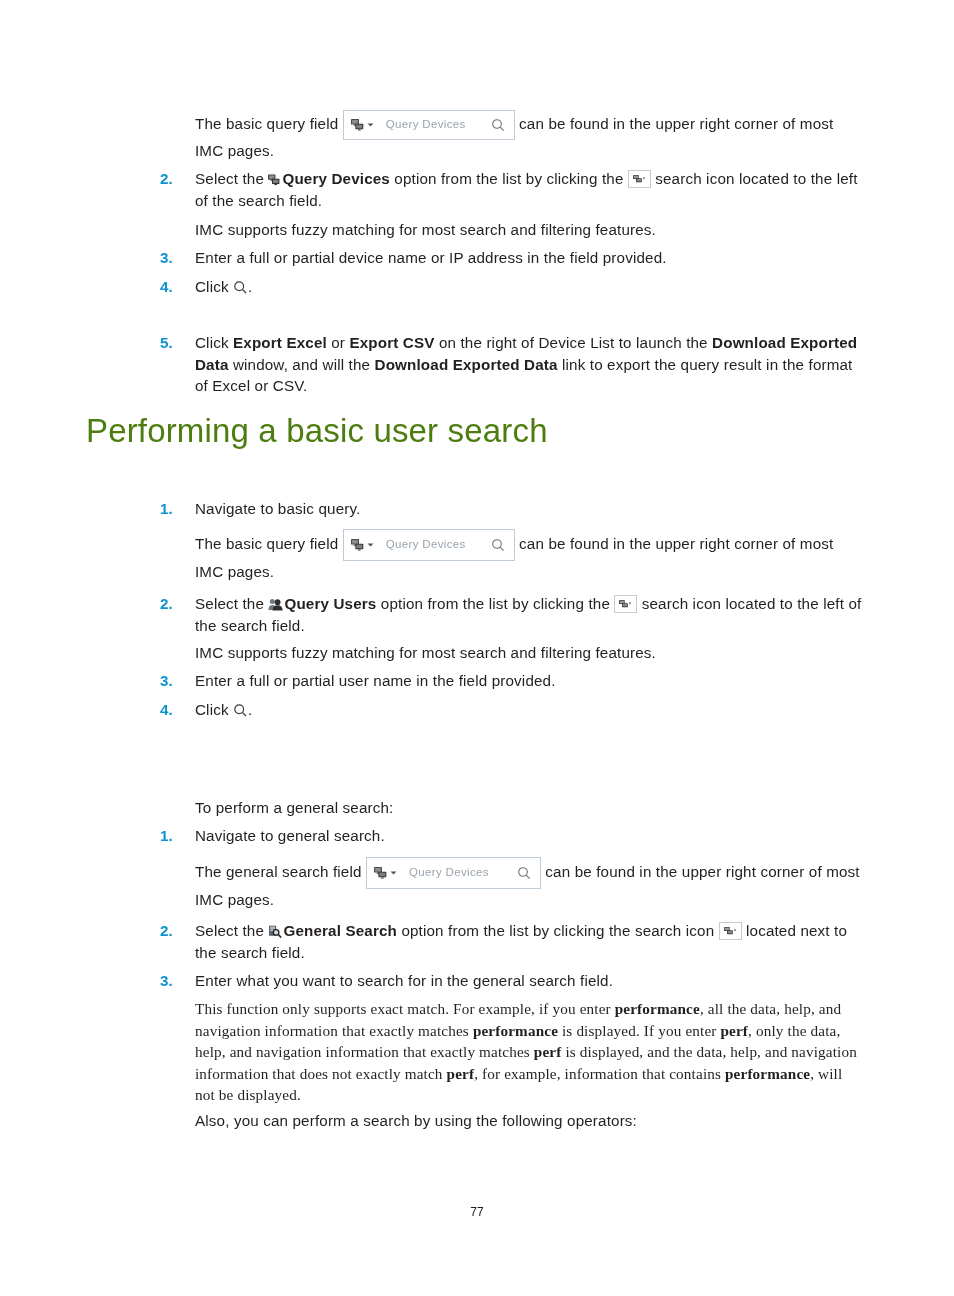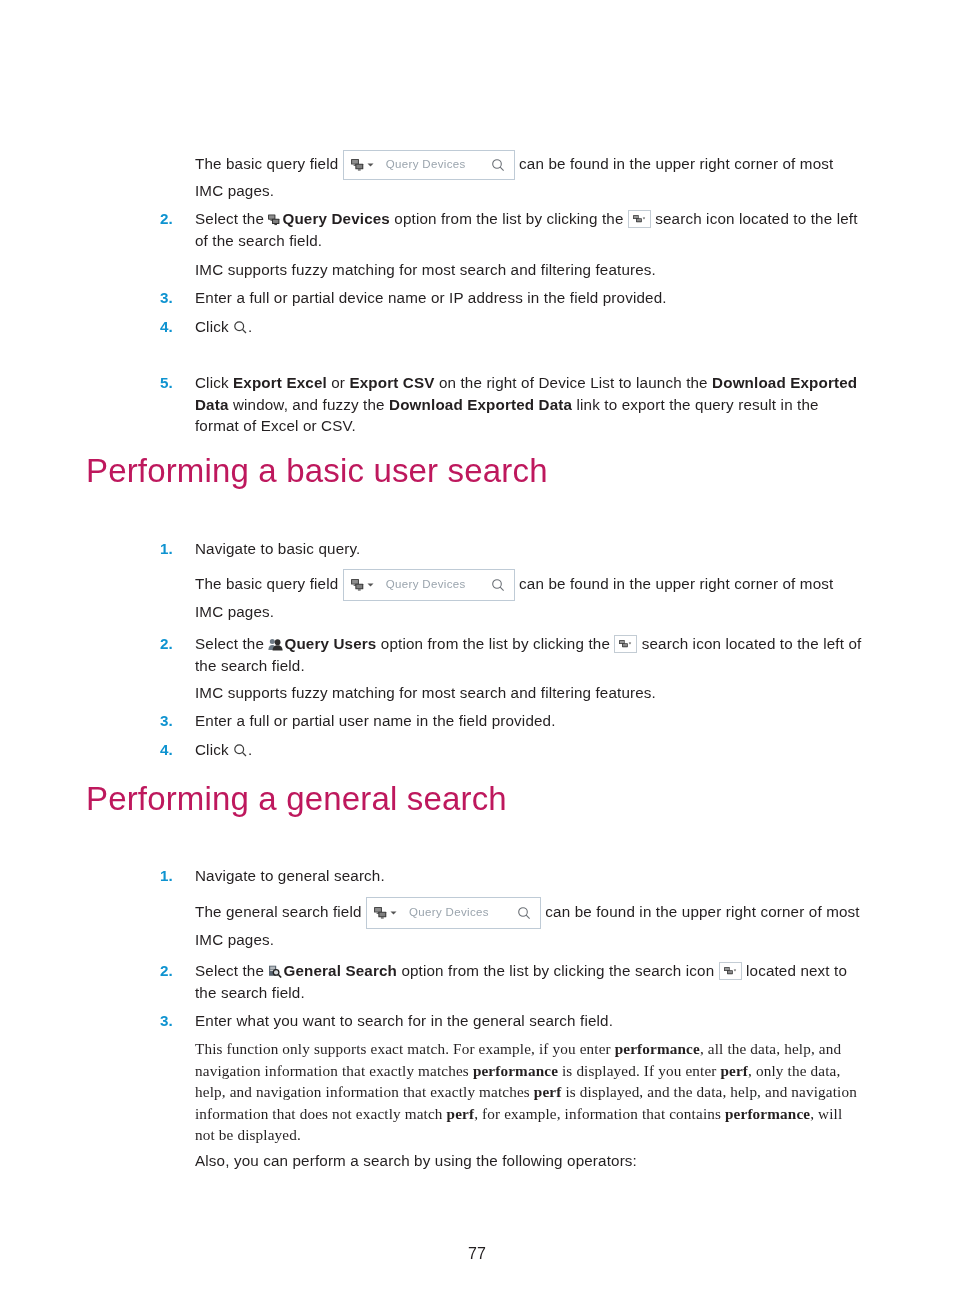--- a/index.html
+++ b/index.html
@@ -13,21 +13,20 @@
     position: relative;
     font-family: "Liberation Sans", sans-serif;
     color: #221f1f;
     overflow: hidden;
   }
   .page {
     position: relative;
     width: 954px;
     height: 1086px;
     box-sizing: border-box;
-    margin-top: 40px;
   }
 
   
   .body-text {
     font-size: 15.2px;
     line-height: 21.5px;
     letter-spacing: 0.01em;
     color: #231f20;
   }
   .indent-para {
@@ -57,21 +56,21 @@
 
   
   h1.section {
     position: absolute;
     left: 86px;
     margin: 0;
     padding: 0;
     font-weight: normal;
     font-size: 33px;
     line-height: 38px;
-    color: #be185d;
+    color: #4d7c0f;
     letter-spacing: 0.005em;
   }
 
   
   .search-widget {
     display: inline-block;
     vertical-align: middle;
     border: 1px solid #bfcbd6;
     background: #ffffff;
     box-sizing: border-box;
@@ -133,21 +132,21 @@
     line-height: 0;
   }
 
   
   .page-number {
     position: absolute;
     left: 0;
     right: 0;
     top: 1205px;
     text-align: center;
-    font-size: 16px;
+    font-size: 12px;
     color: #231f20;
     font-family: "Liberation Sans", sans-serif;
   }
 </style>
 </head>
 <body>
 
 <div class="page">
 
   <div class="indent-para body-text" style="top:110px;">
@@ -214,21 +213,21 @@
       <span class="mag-inline"><svg width="15" height="15" viewBox="0 0 15 15">
         <circle cx="6.2" cy="6.2" r="4.4" fill="none" stroke="#3b3b3b" stroke-width="1.2"></circle>
         <line x1="9.4" y1="9.4" x2="13" y2="13" stroke="#3b3b3b" stroke-width="1.3"></line>
       </svg></span><span>.</span>
     </div>
   </div>
 
   <div class="list-item body-text" style="top:332px;">
     <span class="list-num">5.</span>
     <div class="list-body">
-      <span>Click </span><b>Export Excel</b><span> or </span><b>Export CSV</b><span> on the right of Device List to launch the </span><b>Download Exported Data</b><span> window, and fuzzy the </span><b>Download Exported Data</b><span> link to export the query result in the format of Excel or CSV.</span>
+      <span>Click </span><b>Export Excel</b><span> or </span><b>Export CSV</b><span> on the right of Device List to launch the </span><b>Download Exported Data</b><span> window, and will the </span><b>Download Exported Data</b><span> link to export the query result in the format of Excel or CSV.</span>
     </div>
   </div>
 
   <h1 class="section" style="top:412px;">Performing a basic user search</h1>
 
 
   <div class="list-item body-text" style="top:498px;">
     <span class="list-num">1.</span>
     <div class="list-body">Navigate to basic query.</div>
   </div>
@@ -292,22 +291,22 @@
     <span class="list-num">4.</span>
     <div class="list-body">
       <span>Click</span>
       <span class="mag-inline"><svg width="15" height="15" viewBox="0 0 15 15">
         <circle cx="6.2" cy="6.2" r="4.4" fill="none" stroke="#3b3b3b" stroke-width="1.2"></circle>
         <line x1="9.4" y1="9.4" x2="13" y2="13" stroke="#3b3b3b" stroke-width="1.3"></line>
       </svg></span><span>.</span>
     </div>
   </div>
 
-  <h1 class="section" style="top:740px;">Performing a general search</h1>
-
+
+  <div class="indent-para body-text" style="top:797px;">To perform a general search:</div>
 
   <div class="list-item body-text" style="top:825px;">
     <span class="list-num">1.</span>
     <div class="list-body">Navigate to general search.</div>
   </div>
 
   <div class="indent-para body-text" style="top:857px;">
     <span>The general search field</span>
     <span class="search-widget sw-3">
       <span class="sw-left">

